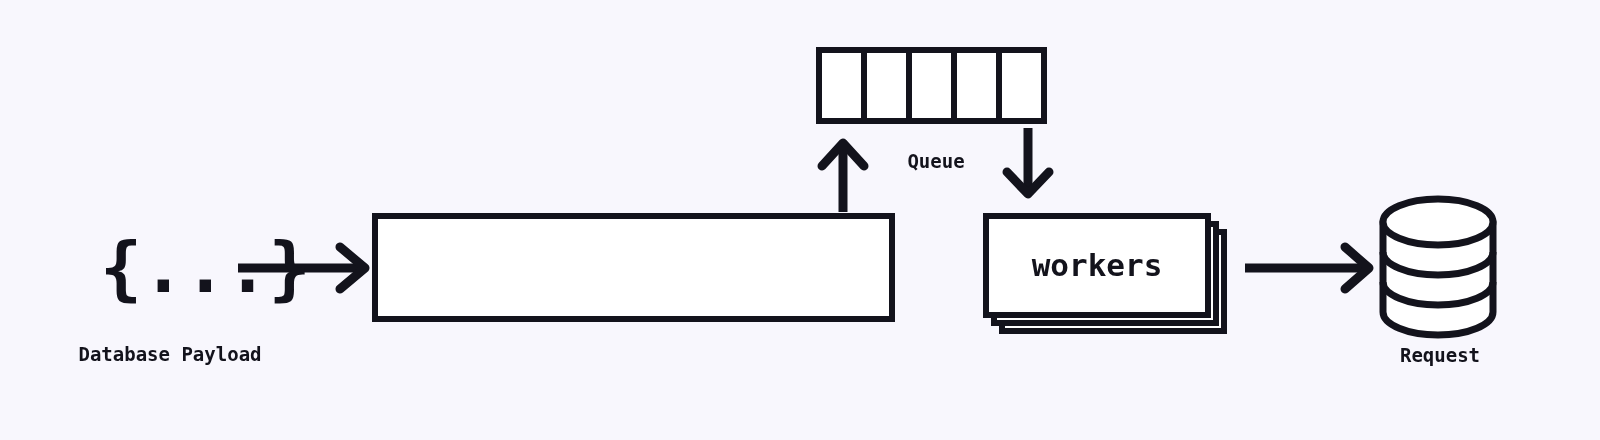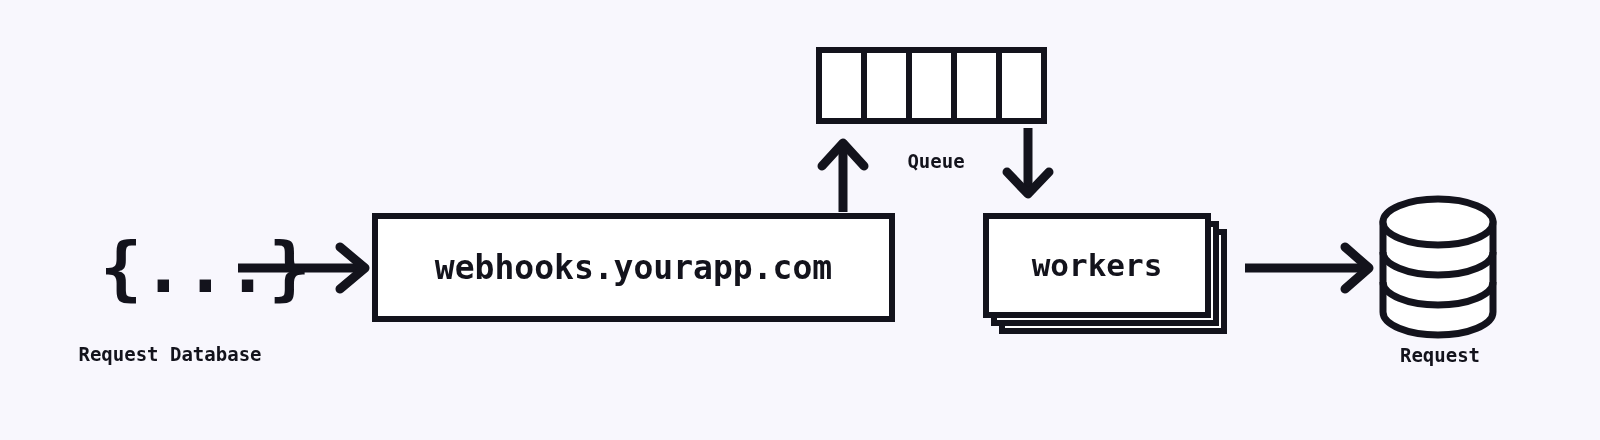--- a/index.html
+++ b/index.html
@@ -146,23 +146,22 @@
 
       <ellipse cx="1438" cy="222" rx="55" ry="23" fill="#ffffff" stroke="#13131c" stroke-width="7"></ellipse>
 
       <path d="M1383,252 A55,23 0 0 0 1493,252" fill="none" stroke="#13131c" stroke-width="7"></path>
       <path d="M1383,282 A55,23 0 0 0 1493,282" fill="none" stroke="#13131c" stroke-width="7"></path>
     </g>
   </svg>
 
   <div class="node-text" id="payload-glyph">{...}</div>
 
-  <div class="node-text" id="payload-caption">Request Database</div>
+  <div class="node-text" id="payload-caption">Database Payload</div>
 
-  <div class="node-text" id="webhooks-label">webhooks.yourapp.com</div>
 
   <div class="node-text" id="queue-caption">Queue</div>
 
   <div class="node-text" id="workers-label">workers</div>
 
   <div class="node-text" id="database-caption">Request</div>
 
 </div>
 
 </body></html>

